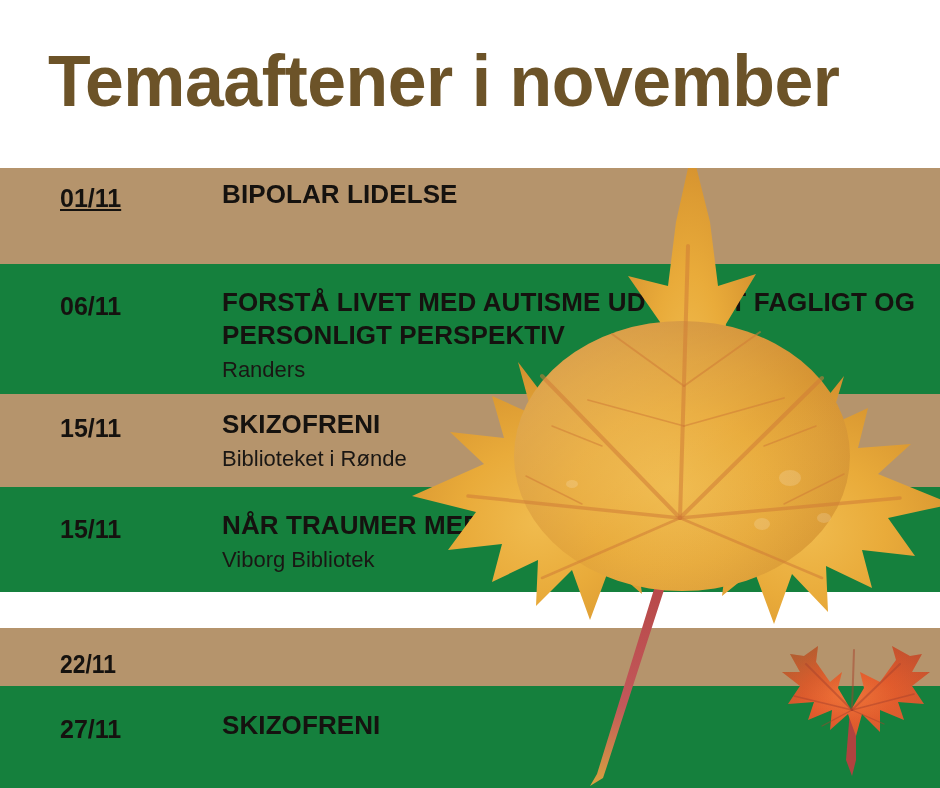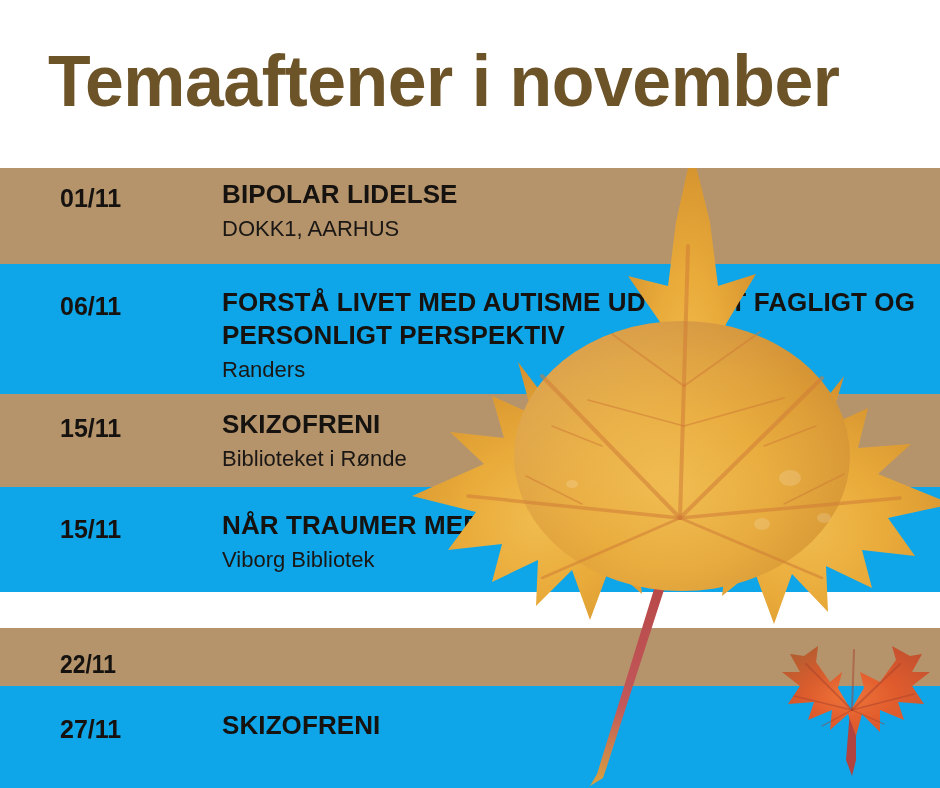--- a/index.html
+++ b/index.html
@@ -52,21 +52,21 @@
     height: 632px;
     z-index: 1;
   }
   .row {
     position: absolute;
     left: 0;
     width: 940px;
     box-sizing: border-box;
   }
   .row.brown  { background: #b5946c; }
-  .row.cream  { background: #0ea5e9; }
+  .row.cream  { background: #15803d; }
 
   .row-inner {
     position: relative;
     height: 100%;
     width: 940px;
   }
   .date {
     position: absolute;
     left: 60px;
     width: 150px;
@@ -135,24 +135,23 @@
 </style>
 </head>
 <body>
 
 <div id="poster">
 
   <div class="rows">
 
     <div class="row brown" style="top:0px;height:108px;">
       <div class="row-inner">
-        <div class="date" style="top:28px;">01/11</div>
+        <div class="date" style="top:28px;text-decoration:underline;">01/11</div>
         <div class="titlecell" style="top:22px;">
           <div class="ev-title">BIPOLAR LIDELSE</div>
-          <div class="ev-place">DOKK1, AARHUS</div>
         </div>
       </div>
     </div>
 
     <div class="row cream" style="top:108px;height:130px;">
       <div class="row-inner">
         <div class="date" style="top:28px;">06/11</div>
         <div class="titlecell" style="top:22px;">
           <div class="ev-title">FORSTÅ LIVET MED AUTISME UD FRA ET FAGLIGT OG PERSONLIGT PERSPEKTIV</div>
           <div class="ev-place">Randers</div>

